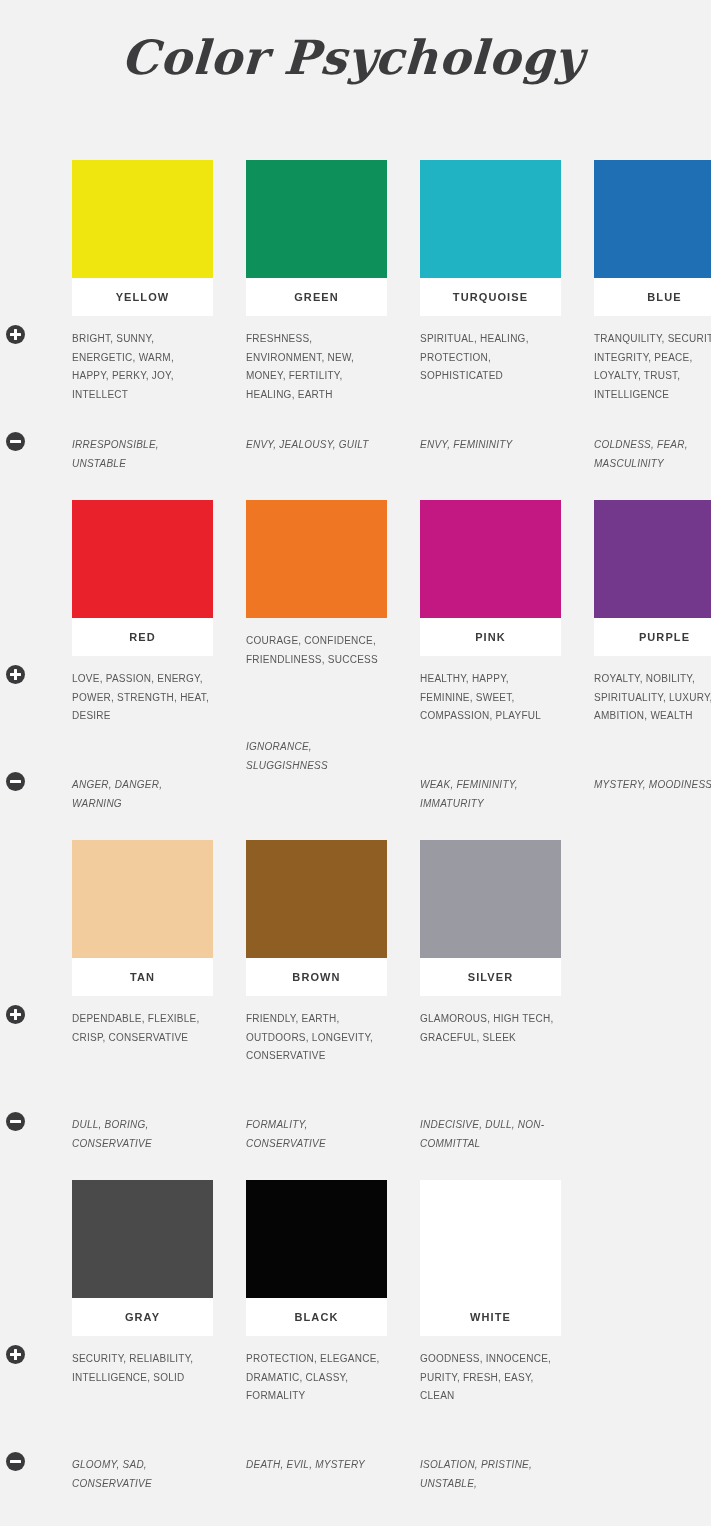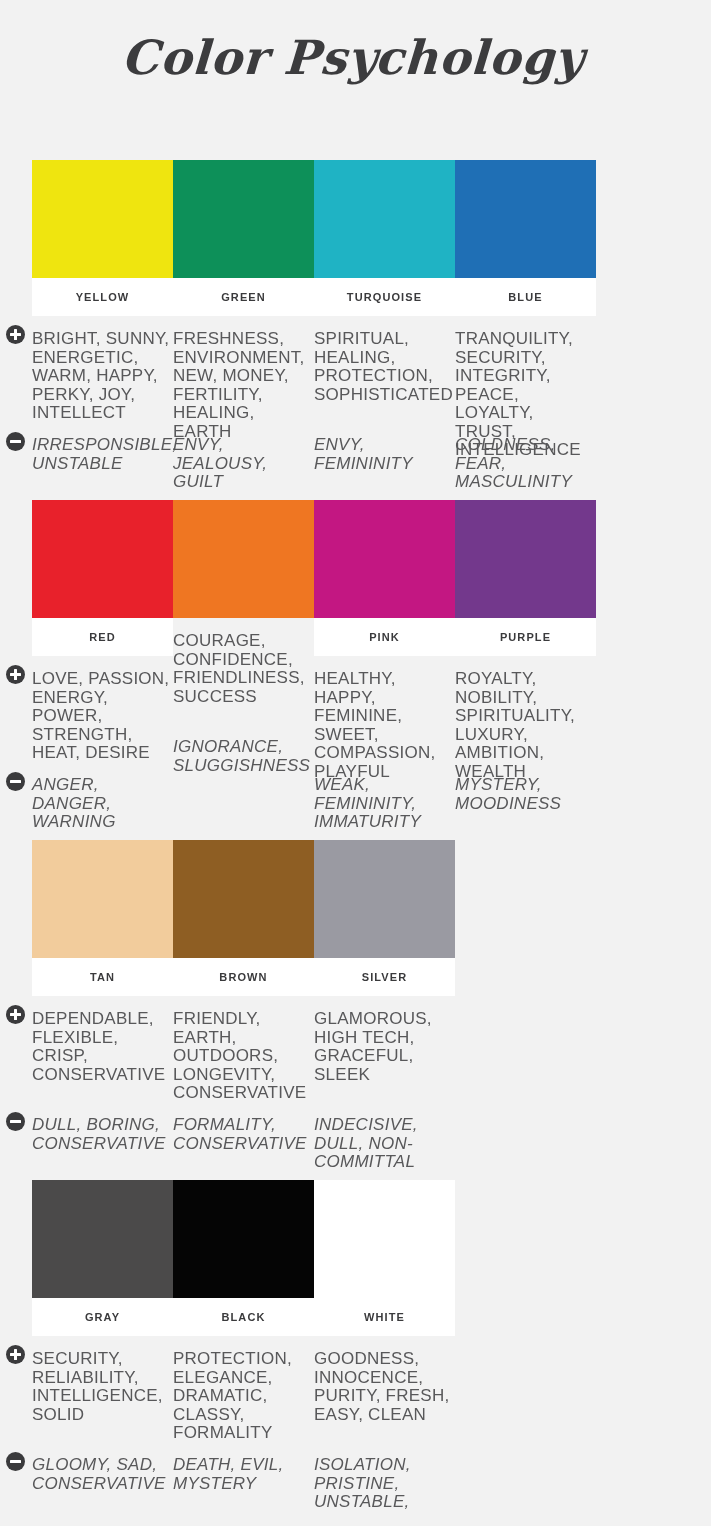--- a/index.html
+++ b/index.html
@@ -79,20 +79,22 @@
     left: 4px; top: 8.2px;
     width: 11px; height: 3.1px;
   }
   .icon-badge .bar-v {
     left: 8px; top: 4.4px;
     width: 3.1px; height: 11px;
   }
 
   .cards {
     display: flex;
+    gap: 33px;
+    margin-left: 40px;
   }
 
   .card {
     width: 141px;
   }
 
   .swatch {
     width: 141px;
     height: 118px;
   }
@@ -113,21 +115,21 @@
     color: #3a3a3c;
   }
 
   .card.empty .swatch,
   .card.empty .label-band {
     background: transparent;
   }
 
   .traits {
     margin-top: 14px;
-    font-size: 17px;
+    font-size: 10px;
     line-height: 18.5px;
     letter-spacing: 0.25px;
     color: #58585a;
     min-height: 92px;
   }
 
   .traits.negative {
     margin-top: 0;
     font-style: italic;
     min-height: 0;

